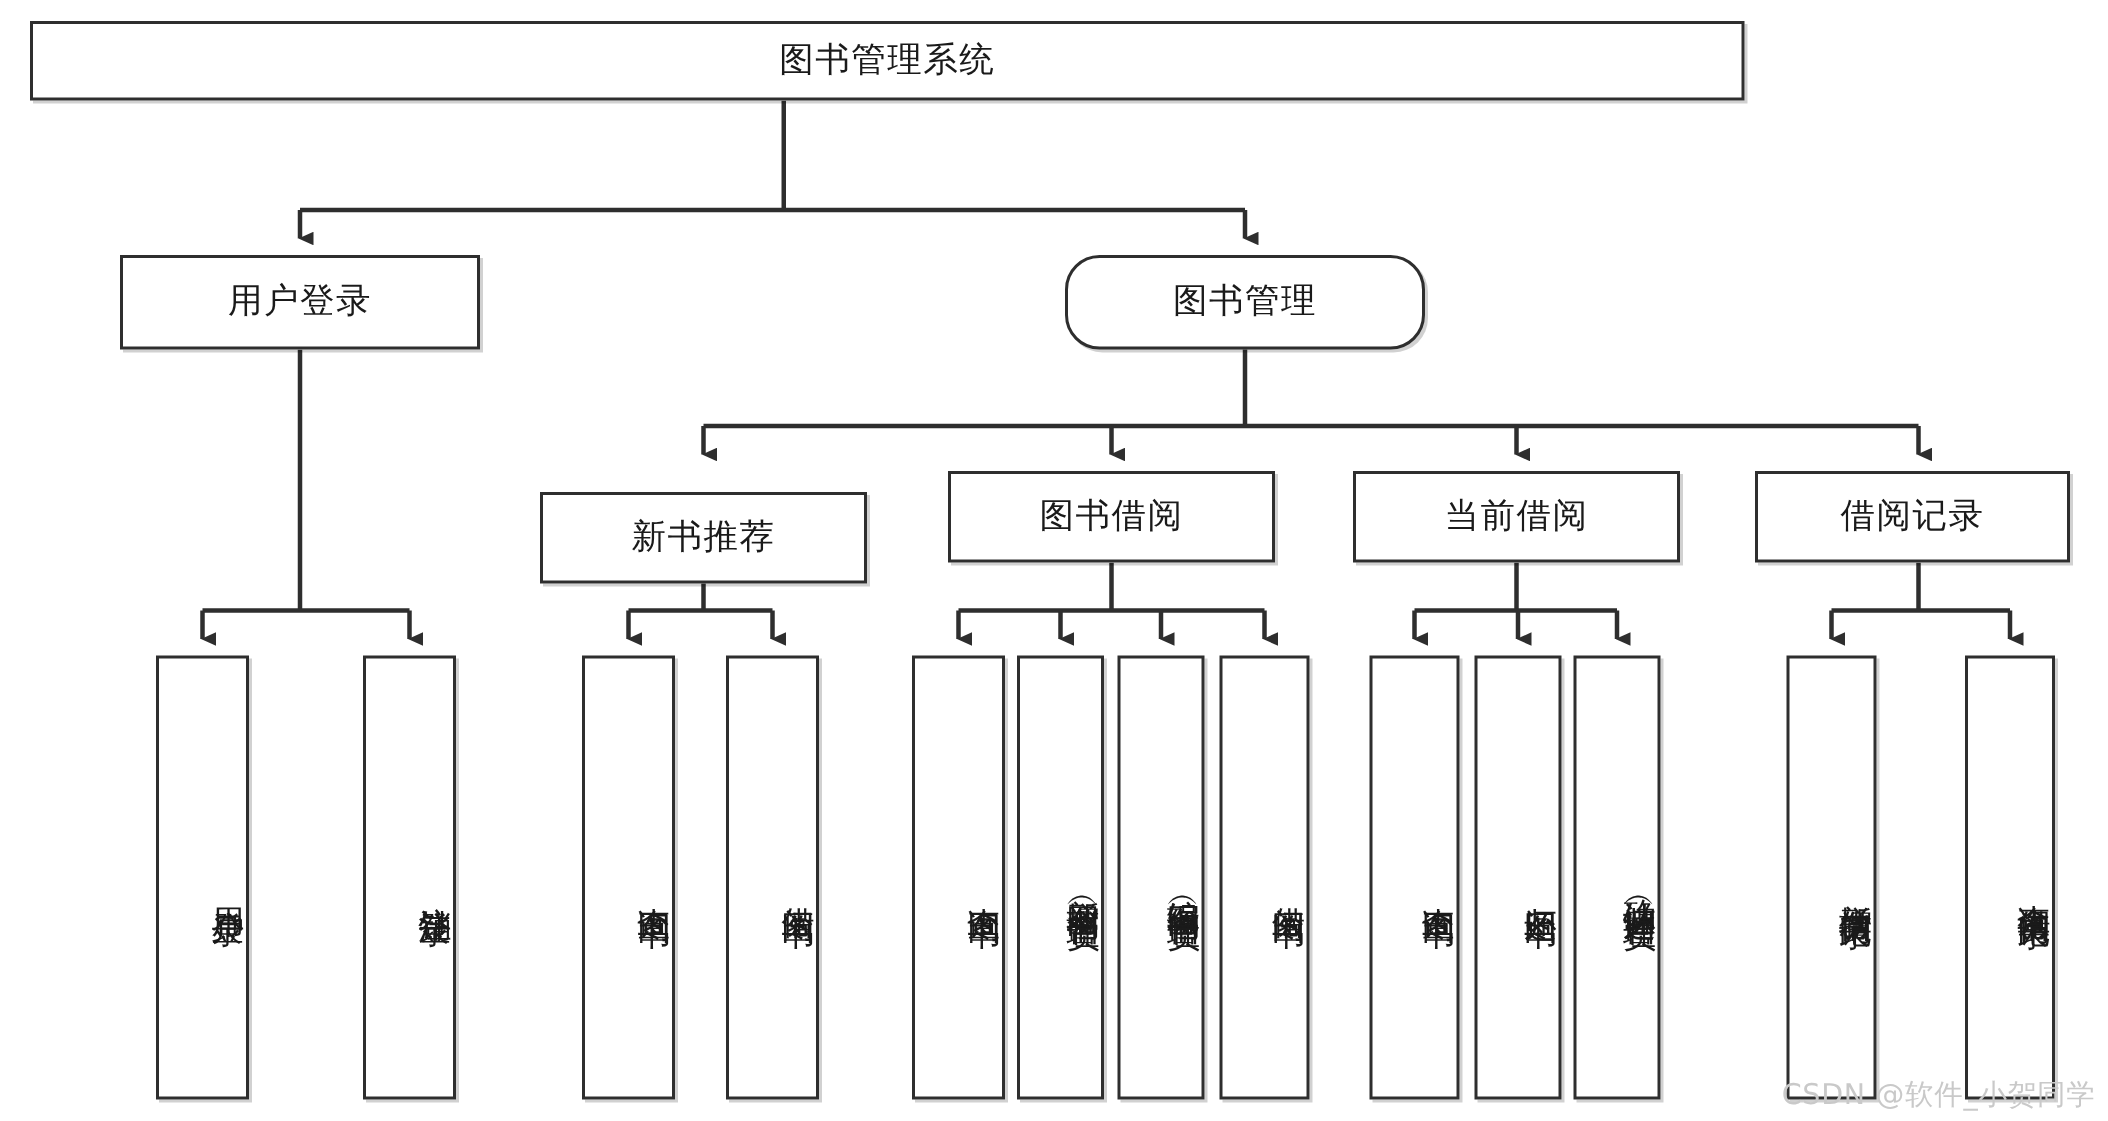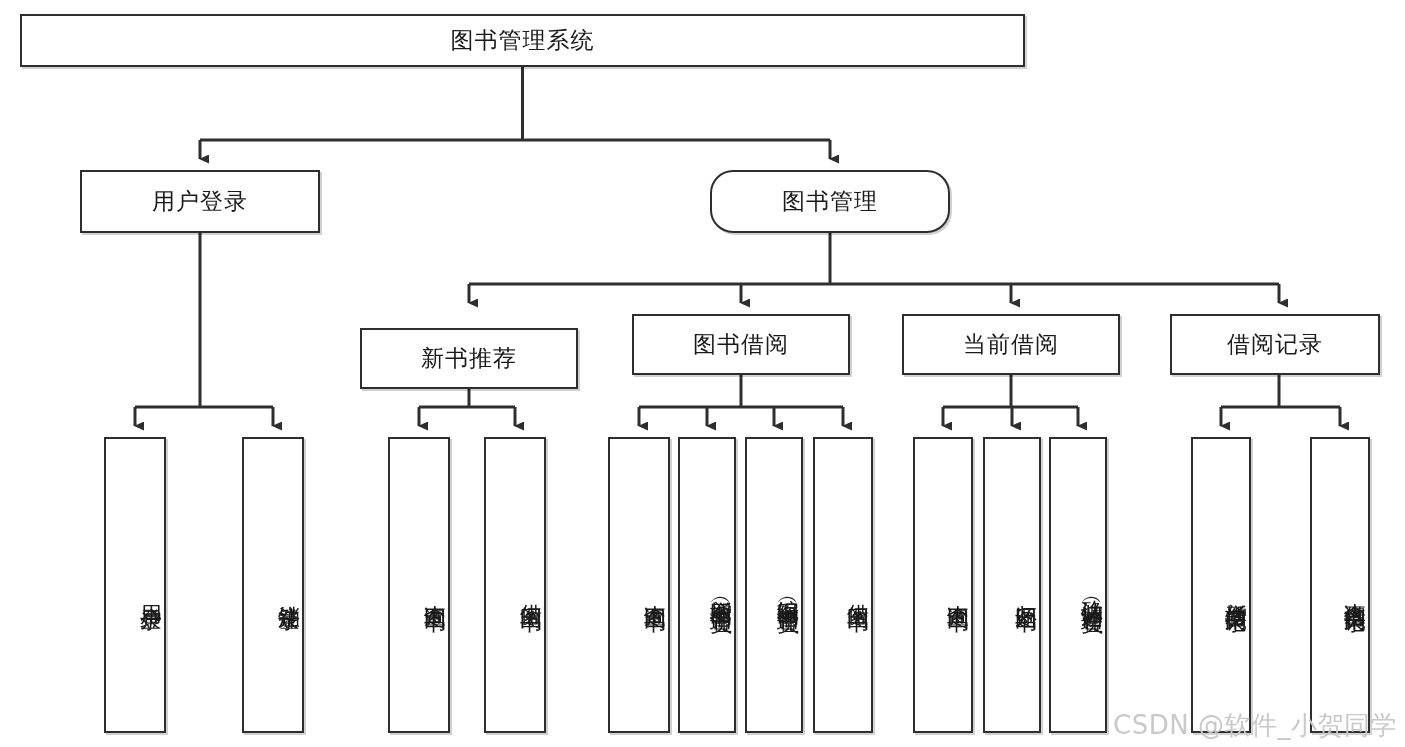--- a/index.html
+++ b/index.html
@@ -53,21 +53,21 @@
   }
   .node.vert .label {
     writing-mode: vertical-rl;
     text-orientation: upright;
     display: block;
   }
   .watermark {
     position: absolute;
     right: 8px;
     bottom: 4px;
-    font-size: 26px;
+    font-size: 19px;
     color: #c9c9c9;
     font-family: "DejaVu Sans", "Liberation Sans", sans-serif;
     white-space: nowrap;
     letter-spacing: 0.5px;
   }
 </style>
 </head>
 <body>
 
 <div id="canvas">
@@ -108,21 +108,21 @@
         <path d="M943,407 L943,426" marker-end="url(#arrowhead)"></path>
         <path d="M1012,407 L1012,426" marker-end="url(#arrowhead)"></path>
         <path d="M1078,407 L1078,426" marker-end="url(#arrowhead)"></path>
         <path d="M1279,375 L1279,407"></path>
         <path d="M1221,407 L1340,407"></path>
         <path d="M1221,407 L1221,426" marker-end="url(#arrowhead)"></path>
         <path d="M1340,407 L1340,426" marker-end="url(#arrowhead)"></path>
       </g>
   </svg>
 
-  <div class="node horiz" style="left: 20px; top: 14px; width: 1005px; height: 53px;">
+  <div class="node horiz" style="left: 20px; top: 14px; width: 1143px; height: 53px;">
     <span class="label">图书管理系统</span>
   </div>
 
   <div class="node horiz" style="left: 80px; top: 170px; width: 240px; height: 63px;">
     <span class="label">用户登录</span>
   </div>
 
   <div class="node horiz" style="left: 710px; top: 170px; width: 240px; height: 63px; border-radius: 23px;">
     <span class="label">图书管理</span>
   </div>

